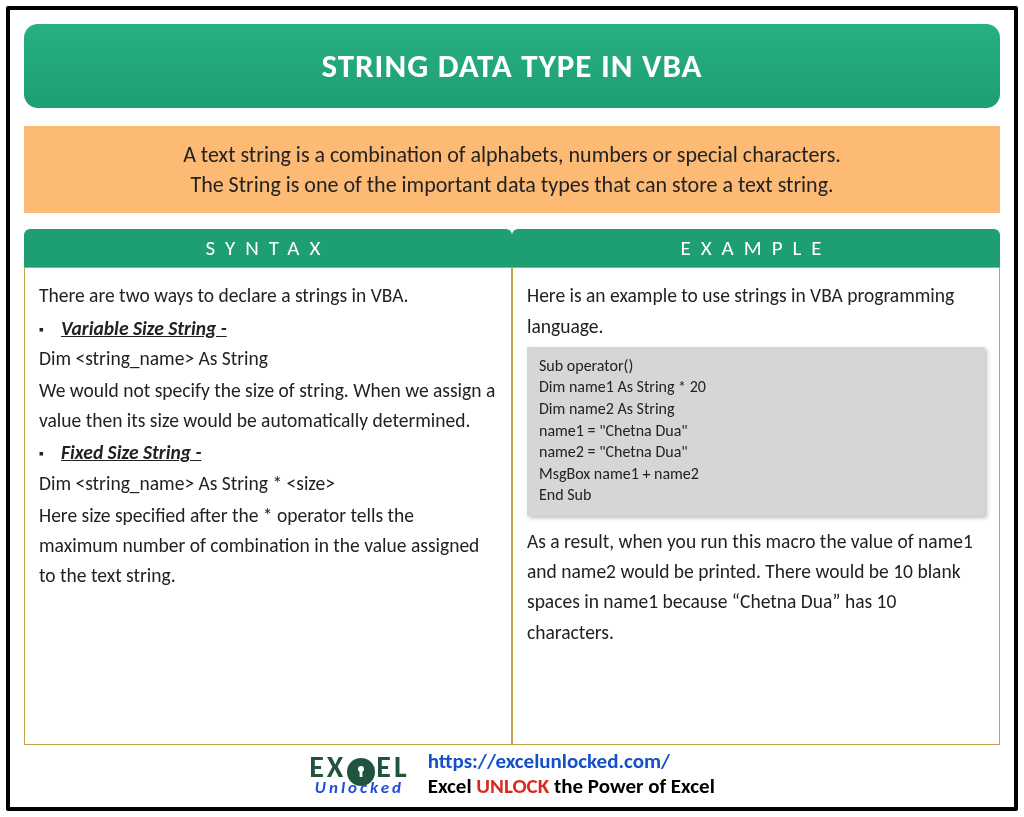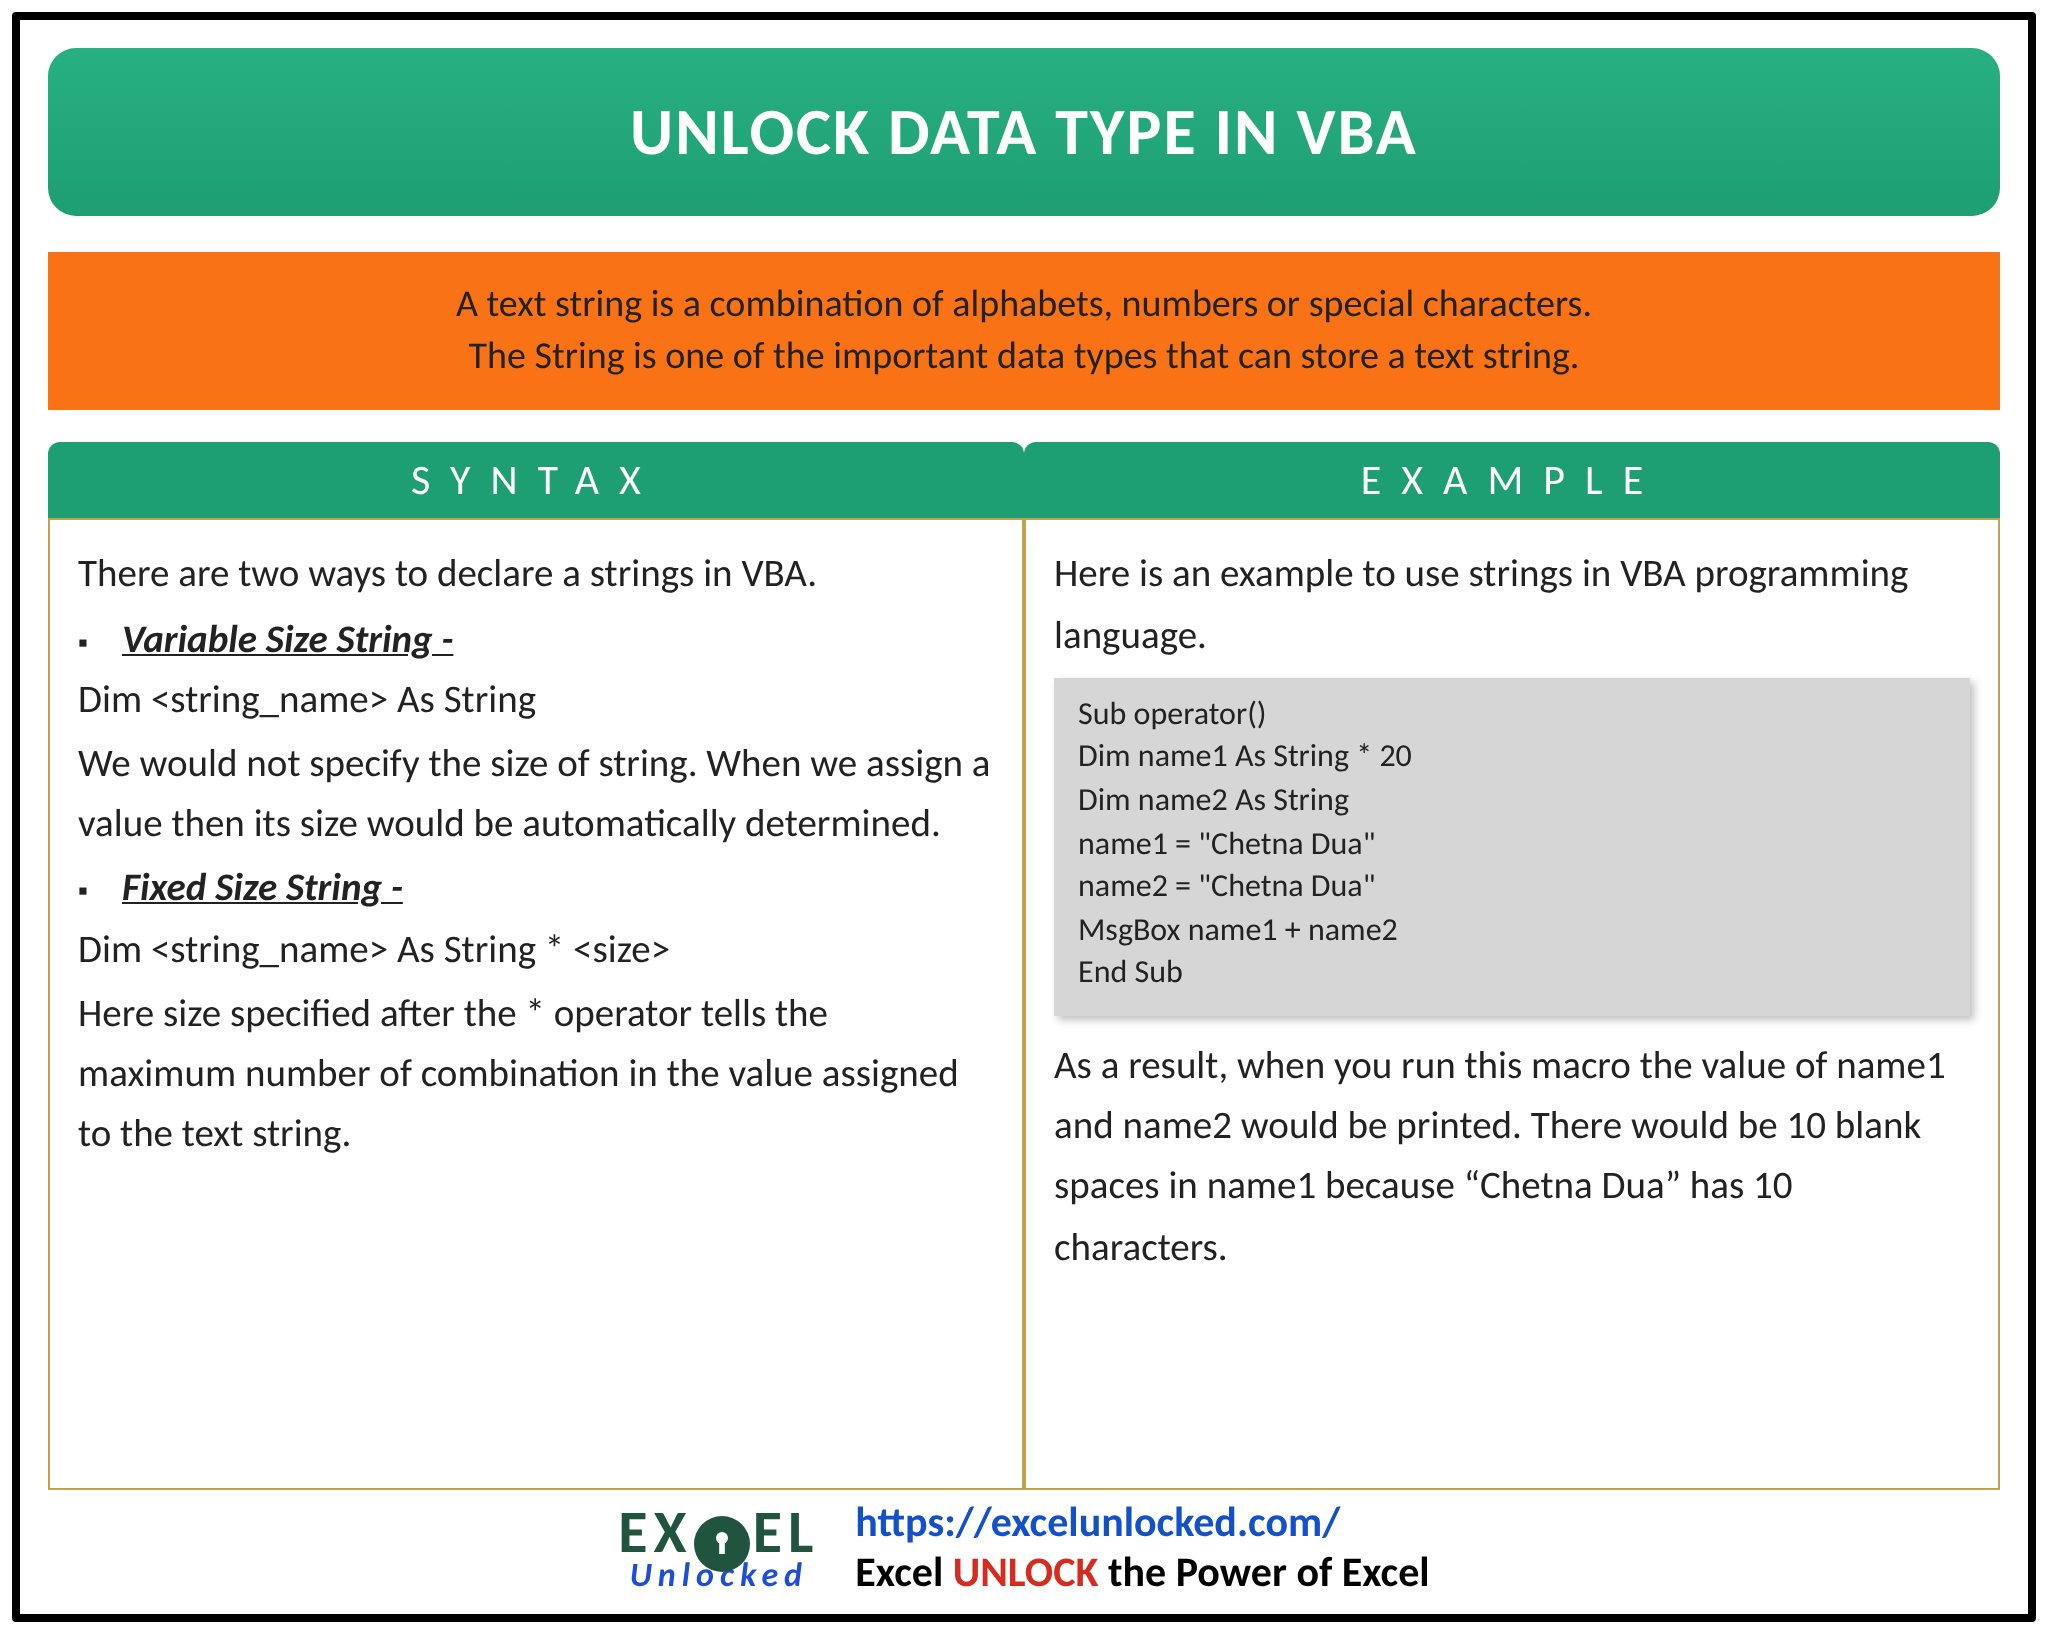--- a/index.html
+++ b/index.html
@@ -26,23 +26,23 @@
     border-radius: 14px;
     color: #fff;
     text-align: center;
     font-weight: 700;
     font-size: 33px;
     letter-spacing: 1px;
     padding: 22px 10px;
     margin-bottom: 18px;
   }
   .desc-banner {
-    background: #f97316;
+    background: #fdba74;
     color: #222;
-    font-size: 19px;
+    font-size: 22px;
     text-align: center;
     padding: 14px 20px;
     line-height: 1.35;
     margin-bottom: 16px;
   }
   .cols {
     display: flex;
     gap: 0;
     flex: 1 1 auto;
   }
@@ -139,21 +139,21 @@
   .footer-link {
     color: #1251c9;
   }
   .unlock-word { color: #d62b1f; font-weight: 800; }
 </style>
 </head>
 <body>
 
 <div class="outer-frame">
 
-  <div class="title-banner">UNLOCK DATA TYPE IN VBA</div>
+  <div class="title-banner">STRING DATA TYPE IN VBA</div>
 
   <div class="desc-banner">
     <span>A text string is a combination of alphabets, numbers or special characters.</span><br>
     <span>The String is one of the important data types that can store a text string.</span>
   </div>
 
   <div class="cols">
 
     <div class="col">
       <div class="col-header">SYNTAX</div>

